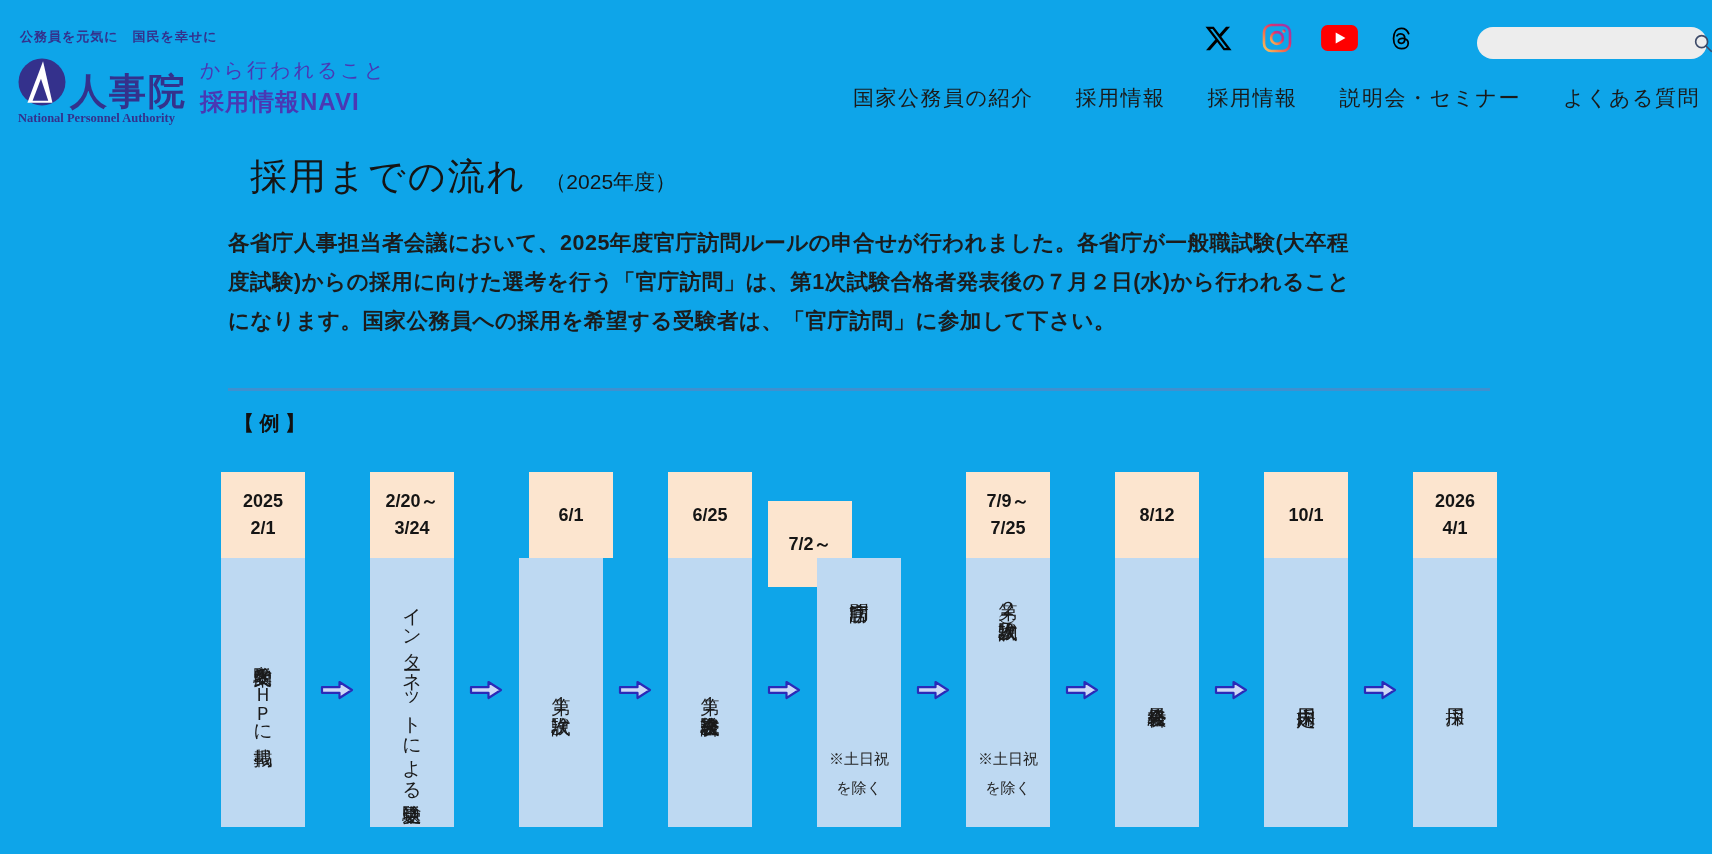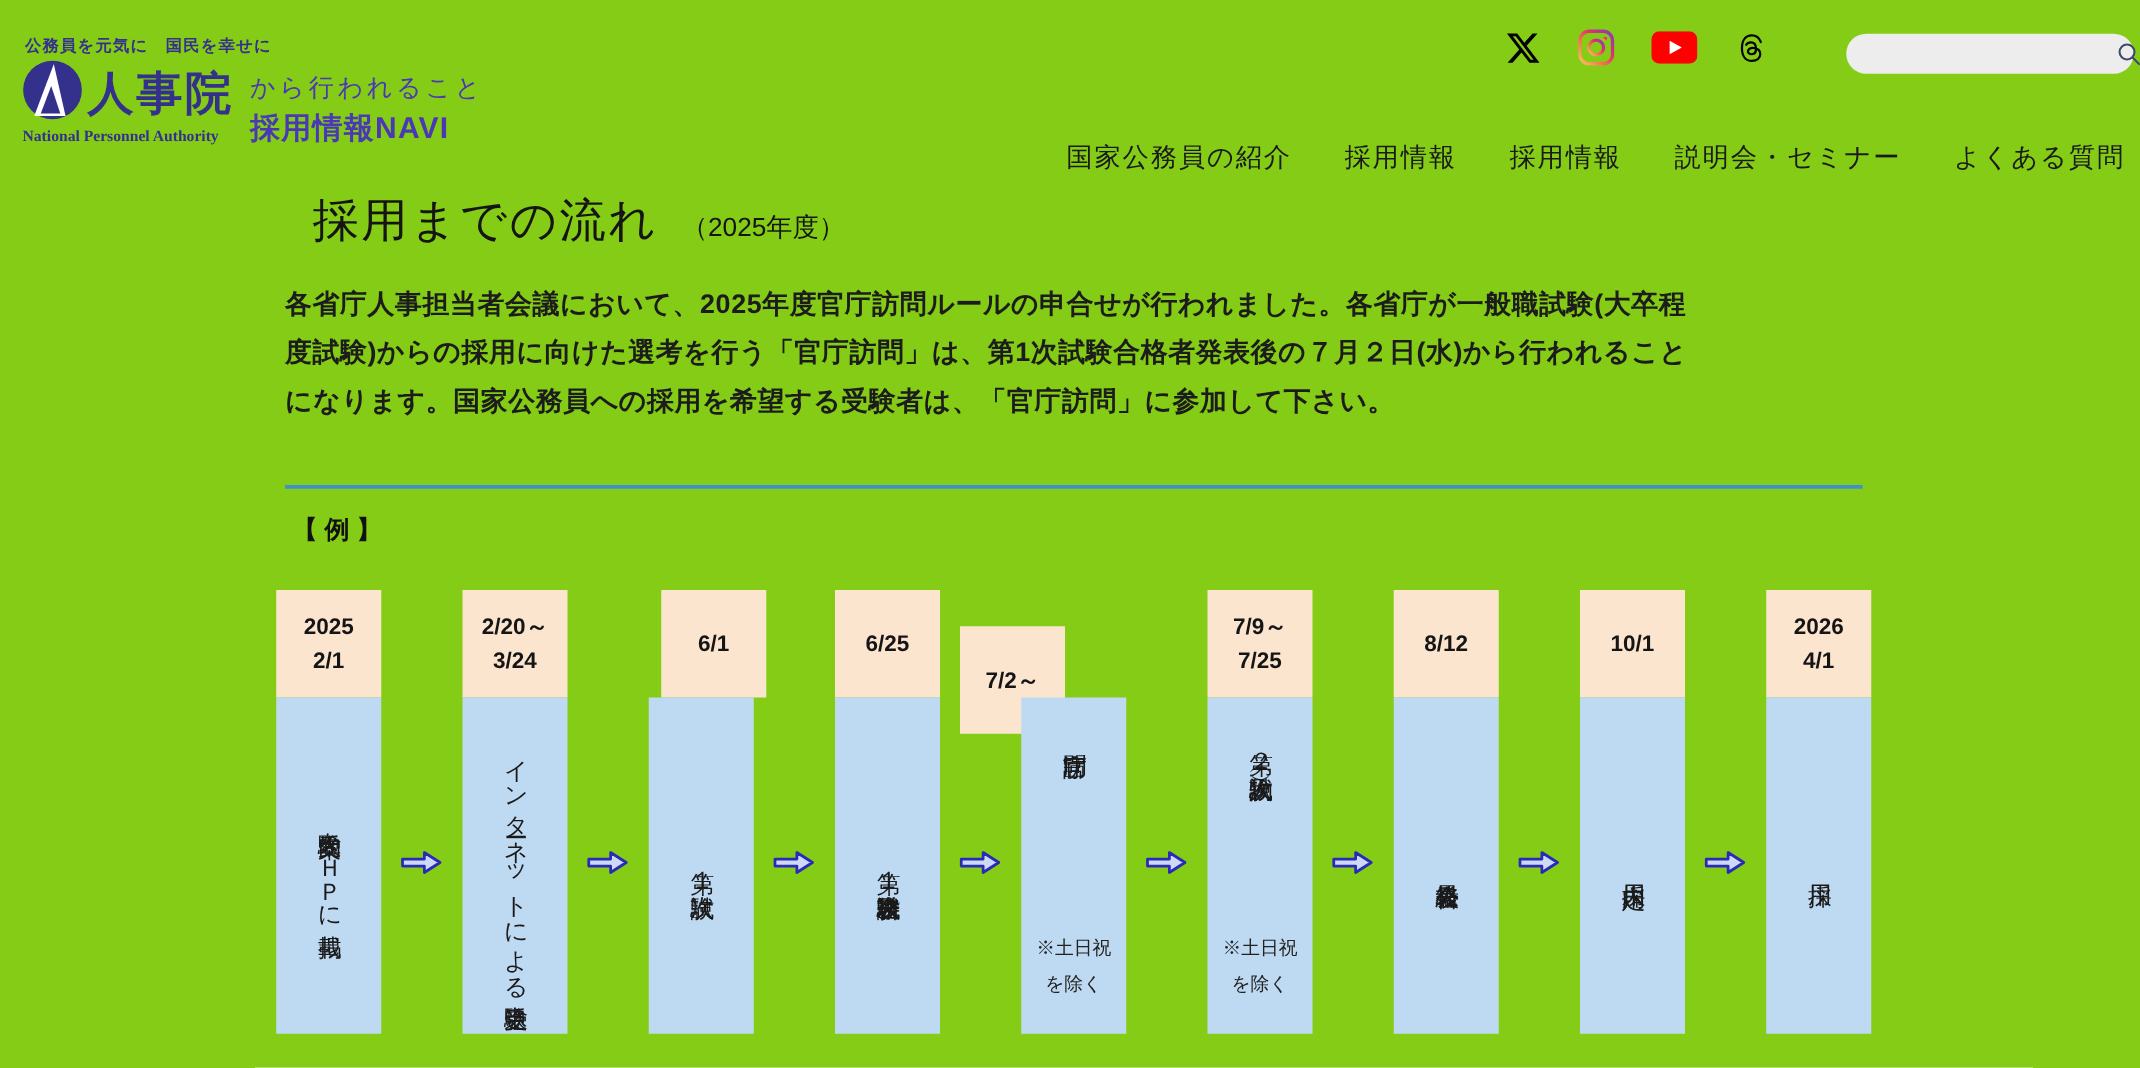--- a/index.html
+++ b/index.html
@@ -2,41 +2,41 @@
 <html lang="ja" style="--brand: #34318c; --site-title: #4a38b4; --divider: #3f90cf; --flow-header-bg: #fce5cf; --flow-body-bg: #bed9f2; --arrow-fill: #cdd9f7; --arrow-border: #2a2ab8; --search-bg: #ededed;"><head>
 <meta charset="utf-8">
 <style>
   :root{
     --brand:#34318c; --site-title:#4a38b4; --divider:#3f90cf;
     --flow-header-bg:#fce5cf; --flow-body-bg:#bed9f2;
     --arrow-fill:#cdd9f7; --arrow-border:#2a2ab8; --search-bg:#ededed;
   }
   *{box-sizing:border-box; margin:0; padding:0;}
   body{background:#fff; font-family:"Liberation Sans", sans-serif;}
-  .page{position:relative; width:1712px; height:854px; background:#84cc16; overflow:hidden; color:#111;}
+  .page{position:relative; width:1712px; height:854px; background:#0ea5e9; overflow:hidden; color:#111;}
 
   
   .logo-group{position:absolute; left:18px; top:28px; cursor:pointer;}
   .tagline{font-size:13px; font-weight:bold; color:var(--brand); letter-spacing:1px; margin-left:2px;}
-  .logo-row{display:flex; align-items:center; gap:4px; margin-top:2px;}
+  .logo-row{display:flex; align-items:flex-end; gap:4px; margin-top:12px;}
   .logo-text{font-size:37px; font-weight:bold; color:var(--brand); letter-spacing:2px; line-height:1;}
   .logo-sub{font-family:"Liberation Serif", serif; font-size:12.5px; font-weight:bold; color:var(--brand); margin-top:1px;}
   .site-title{position:absolute; left:200px; top:57px; color:var(--site-title); cursor:pointer;}
   .site-title .line1{font-size:20px; letter-spacing:3px;}
   .site-title .line2{font-size:24px; font-weight:bold; letter-spacing:1px; margin-top:2px;}
 
   .social-row{position:absolute; left:1204px; top:22px; display:flex; align-items:center; gap:29px; height:32px;}
   .social-icon{display:inline-flex; align-items:center; cursor:pointer;}
 
   .search-box{position:absolute; left:1477px; top:27px; width:230px; height:32px; background:var(--search-bg); border-radius:16px; display:flex; align-items:center; padding:0 12px 0 16px;}
   .search-box input{flex:1; border:none; outline:none; background:transparent; font-size:15px; height:100%;}
   .search-btn{display:inline-flex; cursor:pointer;}
 
   .main-nav{position:absolute; right:12px; top:84px; display:flex; gap:42px;}
-  .nav-item{font-size:21px; letter-spacing:1.5px; color:#1a1a1a; cursor:pointer; white-space:nowrap;margin-top:28px;}
+  .nav-item{font-size:21px; letter-spacing:1.5px; color:#1a1a1a; cursor:pointer; white-space:nowrap;}
 
   
   .page-title{position:absolute; left:250px; top:152px; font-weight:500; color:#151515;}
   .page-title .t-main{font-size:37px; letter-spacing:2px;}
   .page-title .t-suffix{font-size:21px; margin-left:10px; font-weight:400;}
 
   .intro{position:absolute; left:228px; top:224px; width:1268px; font-size:21.5px; font-weight:bold; color:#1c1c1c; line-height:39px; letter-spacing:.5px;}
 
   .divider{position:absolute; left:228px; top:388px; width:1262px; height:3px; background:var(--divider);}
 

